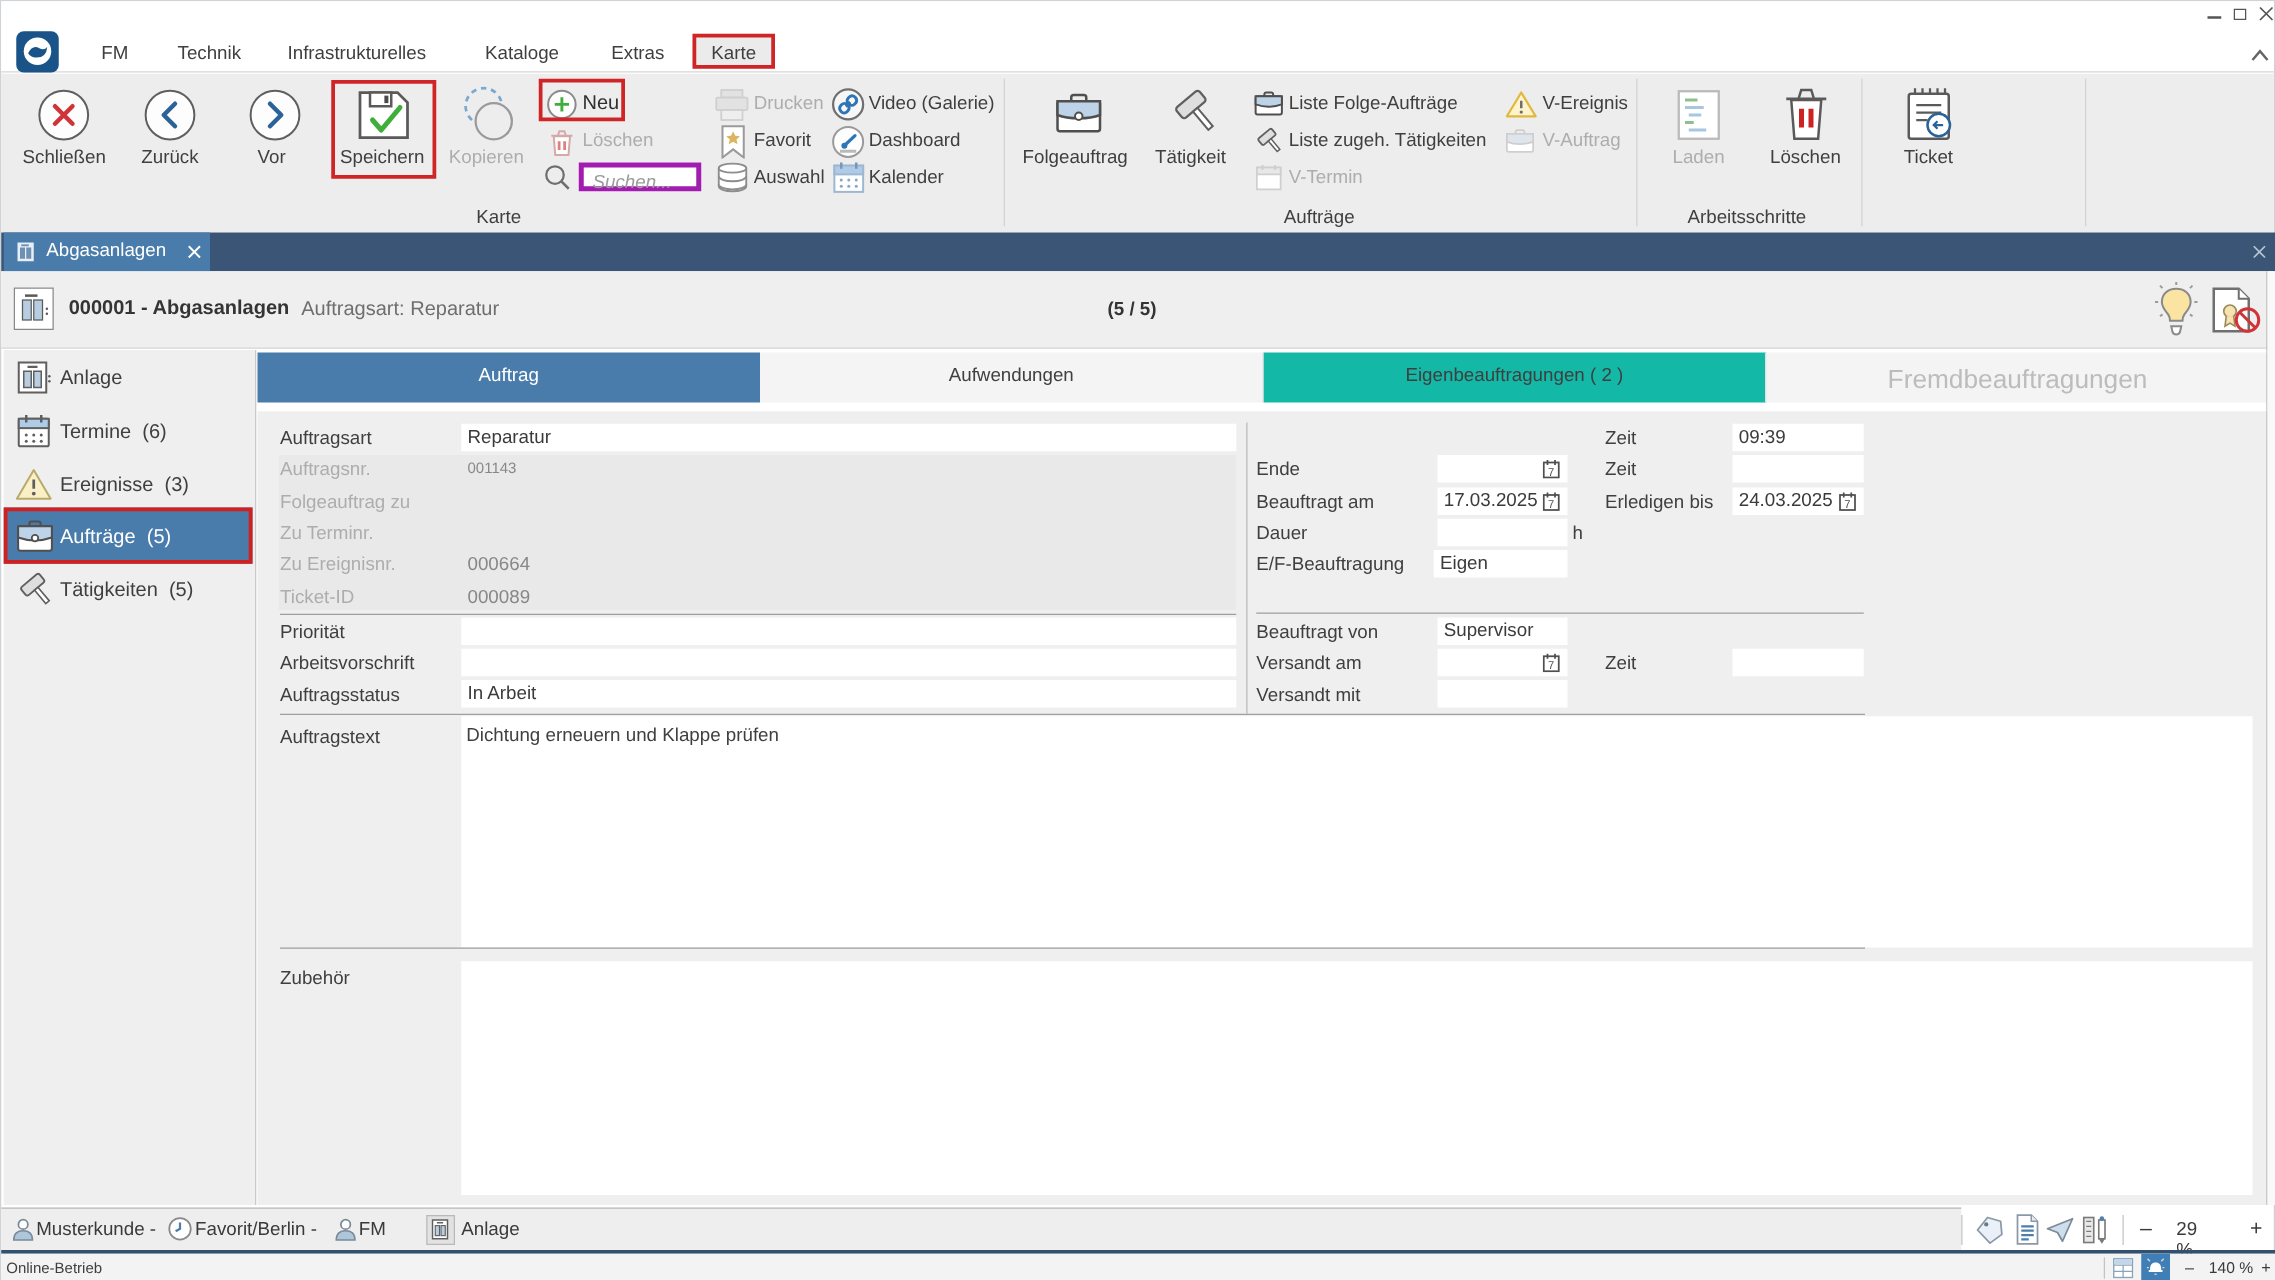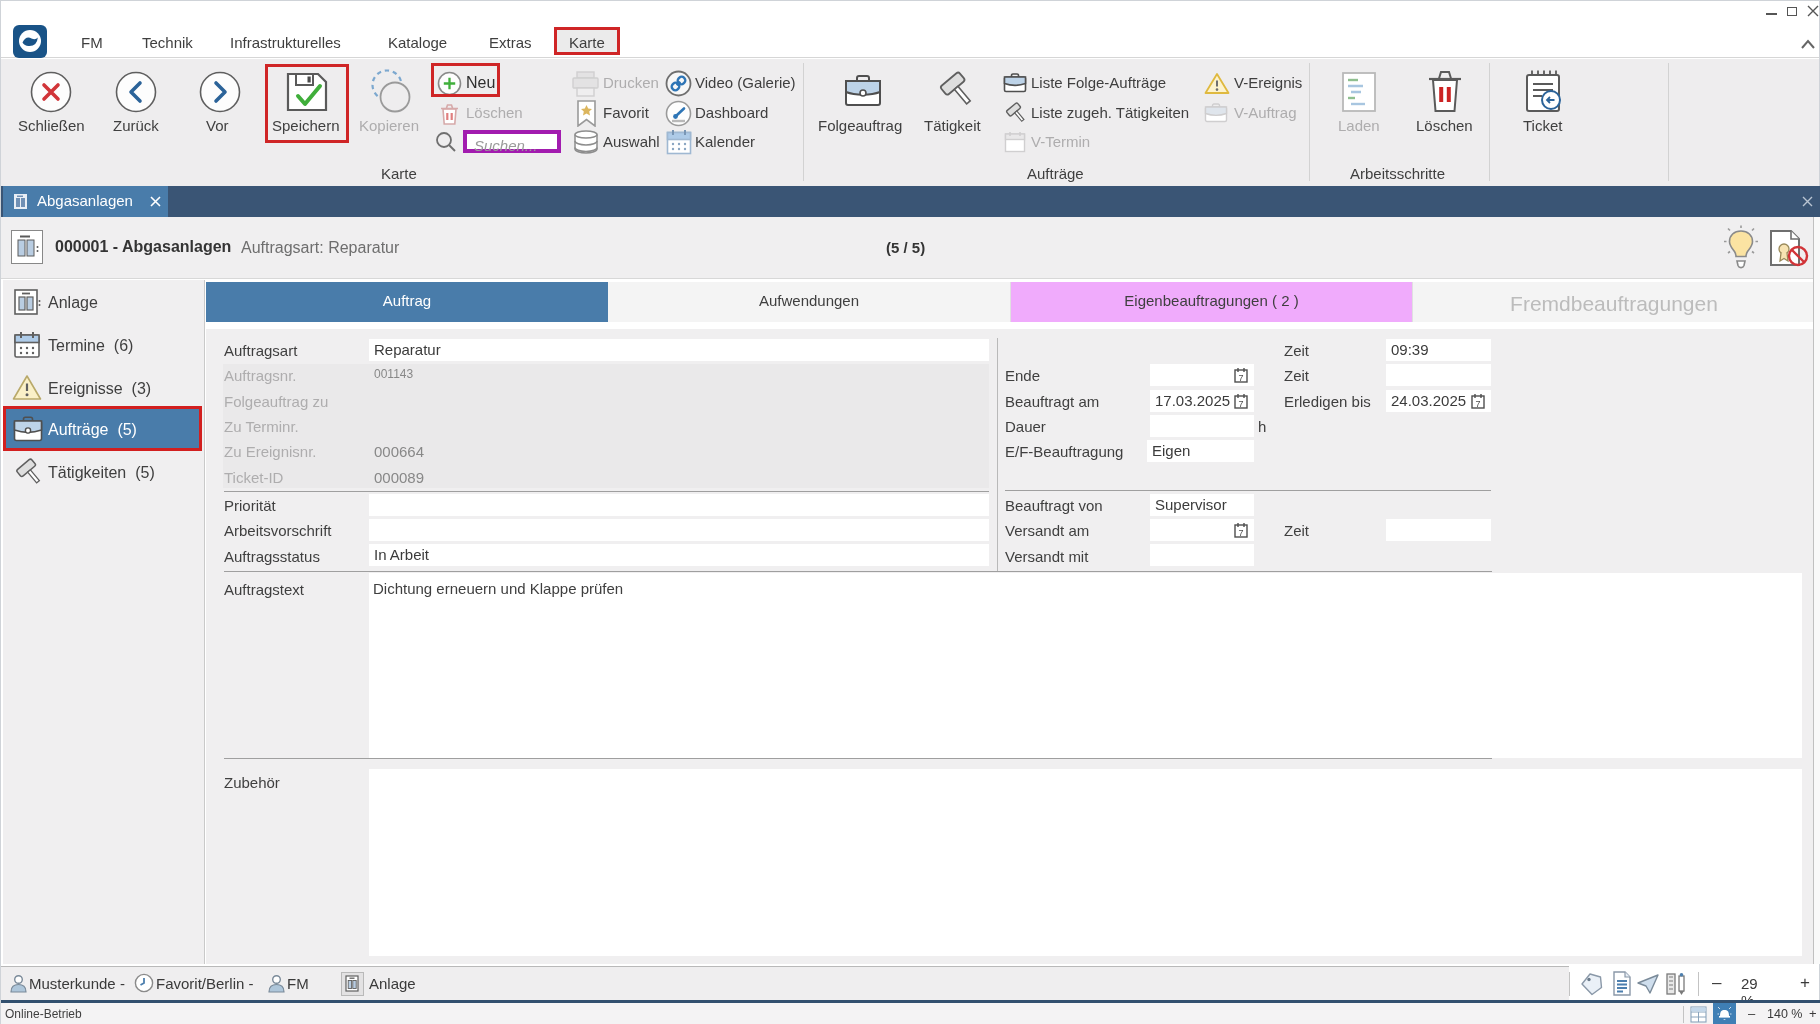--- a/index.html
+++ b/index.html
@@ -338,21 +338,21 @@
 </div>
 
 <div class="abs" id="content" style="left:205px;top:279px;width:1613px;height:684px;background:#fff;">
 
   <div class="abs" style="left:0;top:2px;width:402px;height:40px;background:#497caa;">
     <div class="abs" style="width:100%;text-align:center;top:10px;font-size:15px;color:#fff;">Auftrag</div>
   </div>
   <div class="abs" style="left:402px;top:2px;width:403px;height:40px;background:#f4f4f4;border-right:1px solid #e0e0e0;">
     <div class="abs" style="width:100%;text-align:center;top:10px;font-size:15px;color:#3f3f3f;">Aufwendungen</div>
   </div>
-  <div class="abs" style="left:805px;top:2px;width:402px;height:40px;background:#f0abfc;border-right:1px solid #e0e0e0;">
+  <div class="abs" style="left:805px;top:2px;width:402px;height:40px;background:#14b8a6;border-right:1px solid #e0e0e0;">
     <div class="abs" style="width:100%;text-align:center;top:10px;font-size:15px;color:#3f3f3f;">Eigenbeauftragungen ( 2 )</div>
   </div>
   <div class="abs" style="left:1207px;top:2px;width:402px;height:40px;background:#f4f4f4;">
     <div class="abs" style="width:100%;text-align:center;top:10px;font-size:21px;color:#bcbcbc;">Fremdbeauftragungen</div>
   </div>
 
   <div class="abs" id="panel" style="left:0;top:49px;width:1613px;height:635px;background:#f0eff0;">
 
     <div class="abs" style="left:17px;top:35px;width:766px;height:124px;background:#eae9ea;"></div>
 

